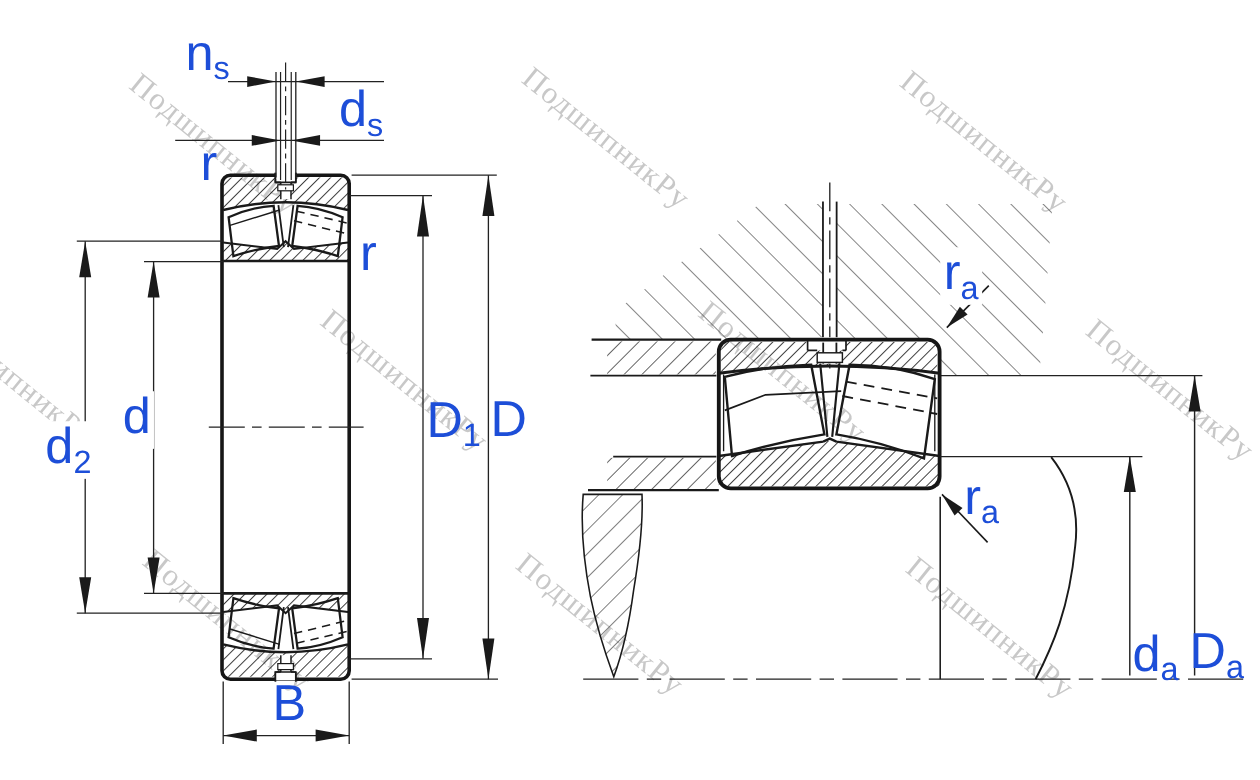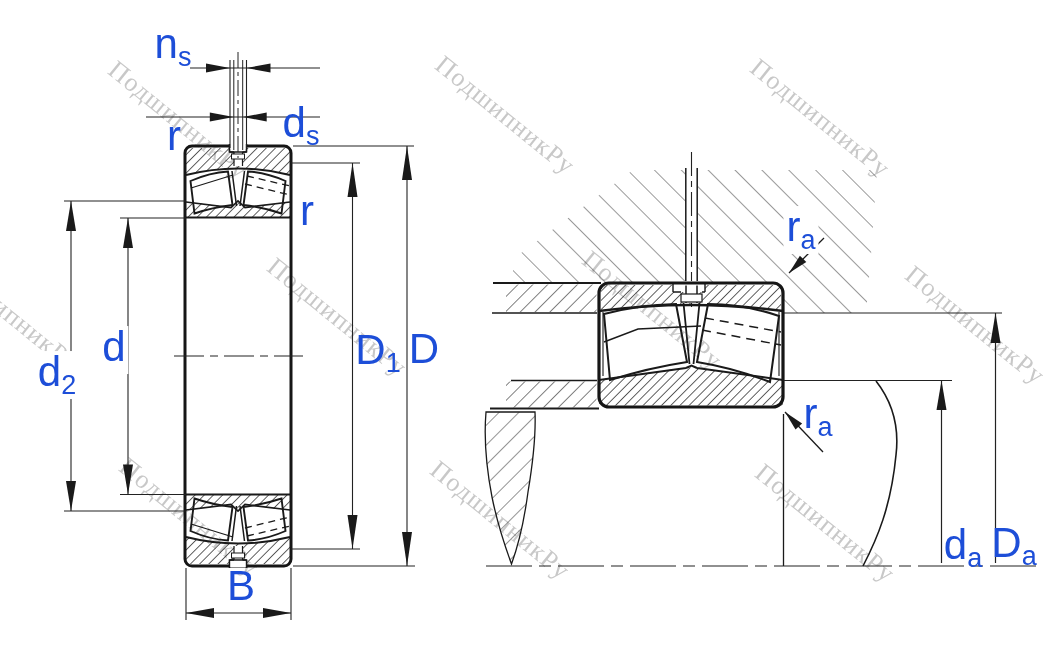--- a/index.html
+++ b/index.html
@@ -211,21 +211,21 @@
 
       <line x1="186" y1="568" x2="186" y2="620" stroke="#222" stroke-width="1.1"></line>
       <line x1="291" y1="568" x2="291" y2="620" stroke="#222" stroke-width="1.1"></line>
       <line x1="186" y1="613" x2="291" y2="613" stroke="#222" stroke-width="1.1"></line>
       <polygon points="186,613 214,608 214,618" fill="#1a1a1a"></polygon>
       <polygon points="291,613 263,608 263,618" fill="#1a1a1a"></polygon>
     </g>
   </svg>
 
   <div class="dim-label" style="left:173px;top:48px;"><span>n</span><span class="sub">s</span></div>
-  <div class="dim-label" style="left:301px;top:95px;margin-top:32px;"><span>d</span><span class="sub">s</span></div>
+  <div class="dim-label" style="left:301px;top:95px;"><span>d</span><span class="sub">s</span></div>
   <div class="dim-label" style="left:174px;top:140px;"><span>r</span><span class="sub"></span></div>
   <div class="dim-label" style="left:307px;top:215px;"><span>r</span><span class="sub"></span></div>
   <div class="dim-label masked" style="left:57px;top:376px;"><span>d</span><span class="sub">2</span></div>
   <div class="dim-label masked" style="left:114px;top:351px;"><span>d</span><span class="sub"></span></div>
   <div class="dim-label" style="left:378px;top:354px;"><span>D</span><span class="sub">1</span></div>
   <div class="dim-label" style="left:424px;top:353px;"><span>D</span><span class="sub"></span></div>
   <div class="dim-label" style="left:241px;top:590px;"><span>B</span><span class="sub"></span></div>
 
   <div class="dim-label masked" style="left:801px;top:231px;"><span>r</span><span class="sub">a</span></div>
   <div class="dim-label" style="left:818px;top:418px;"><span>r</span><span class="sub">a</span></div>

